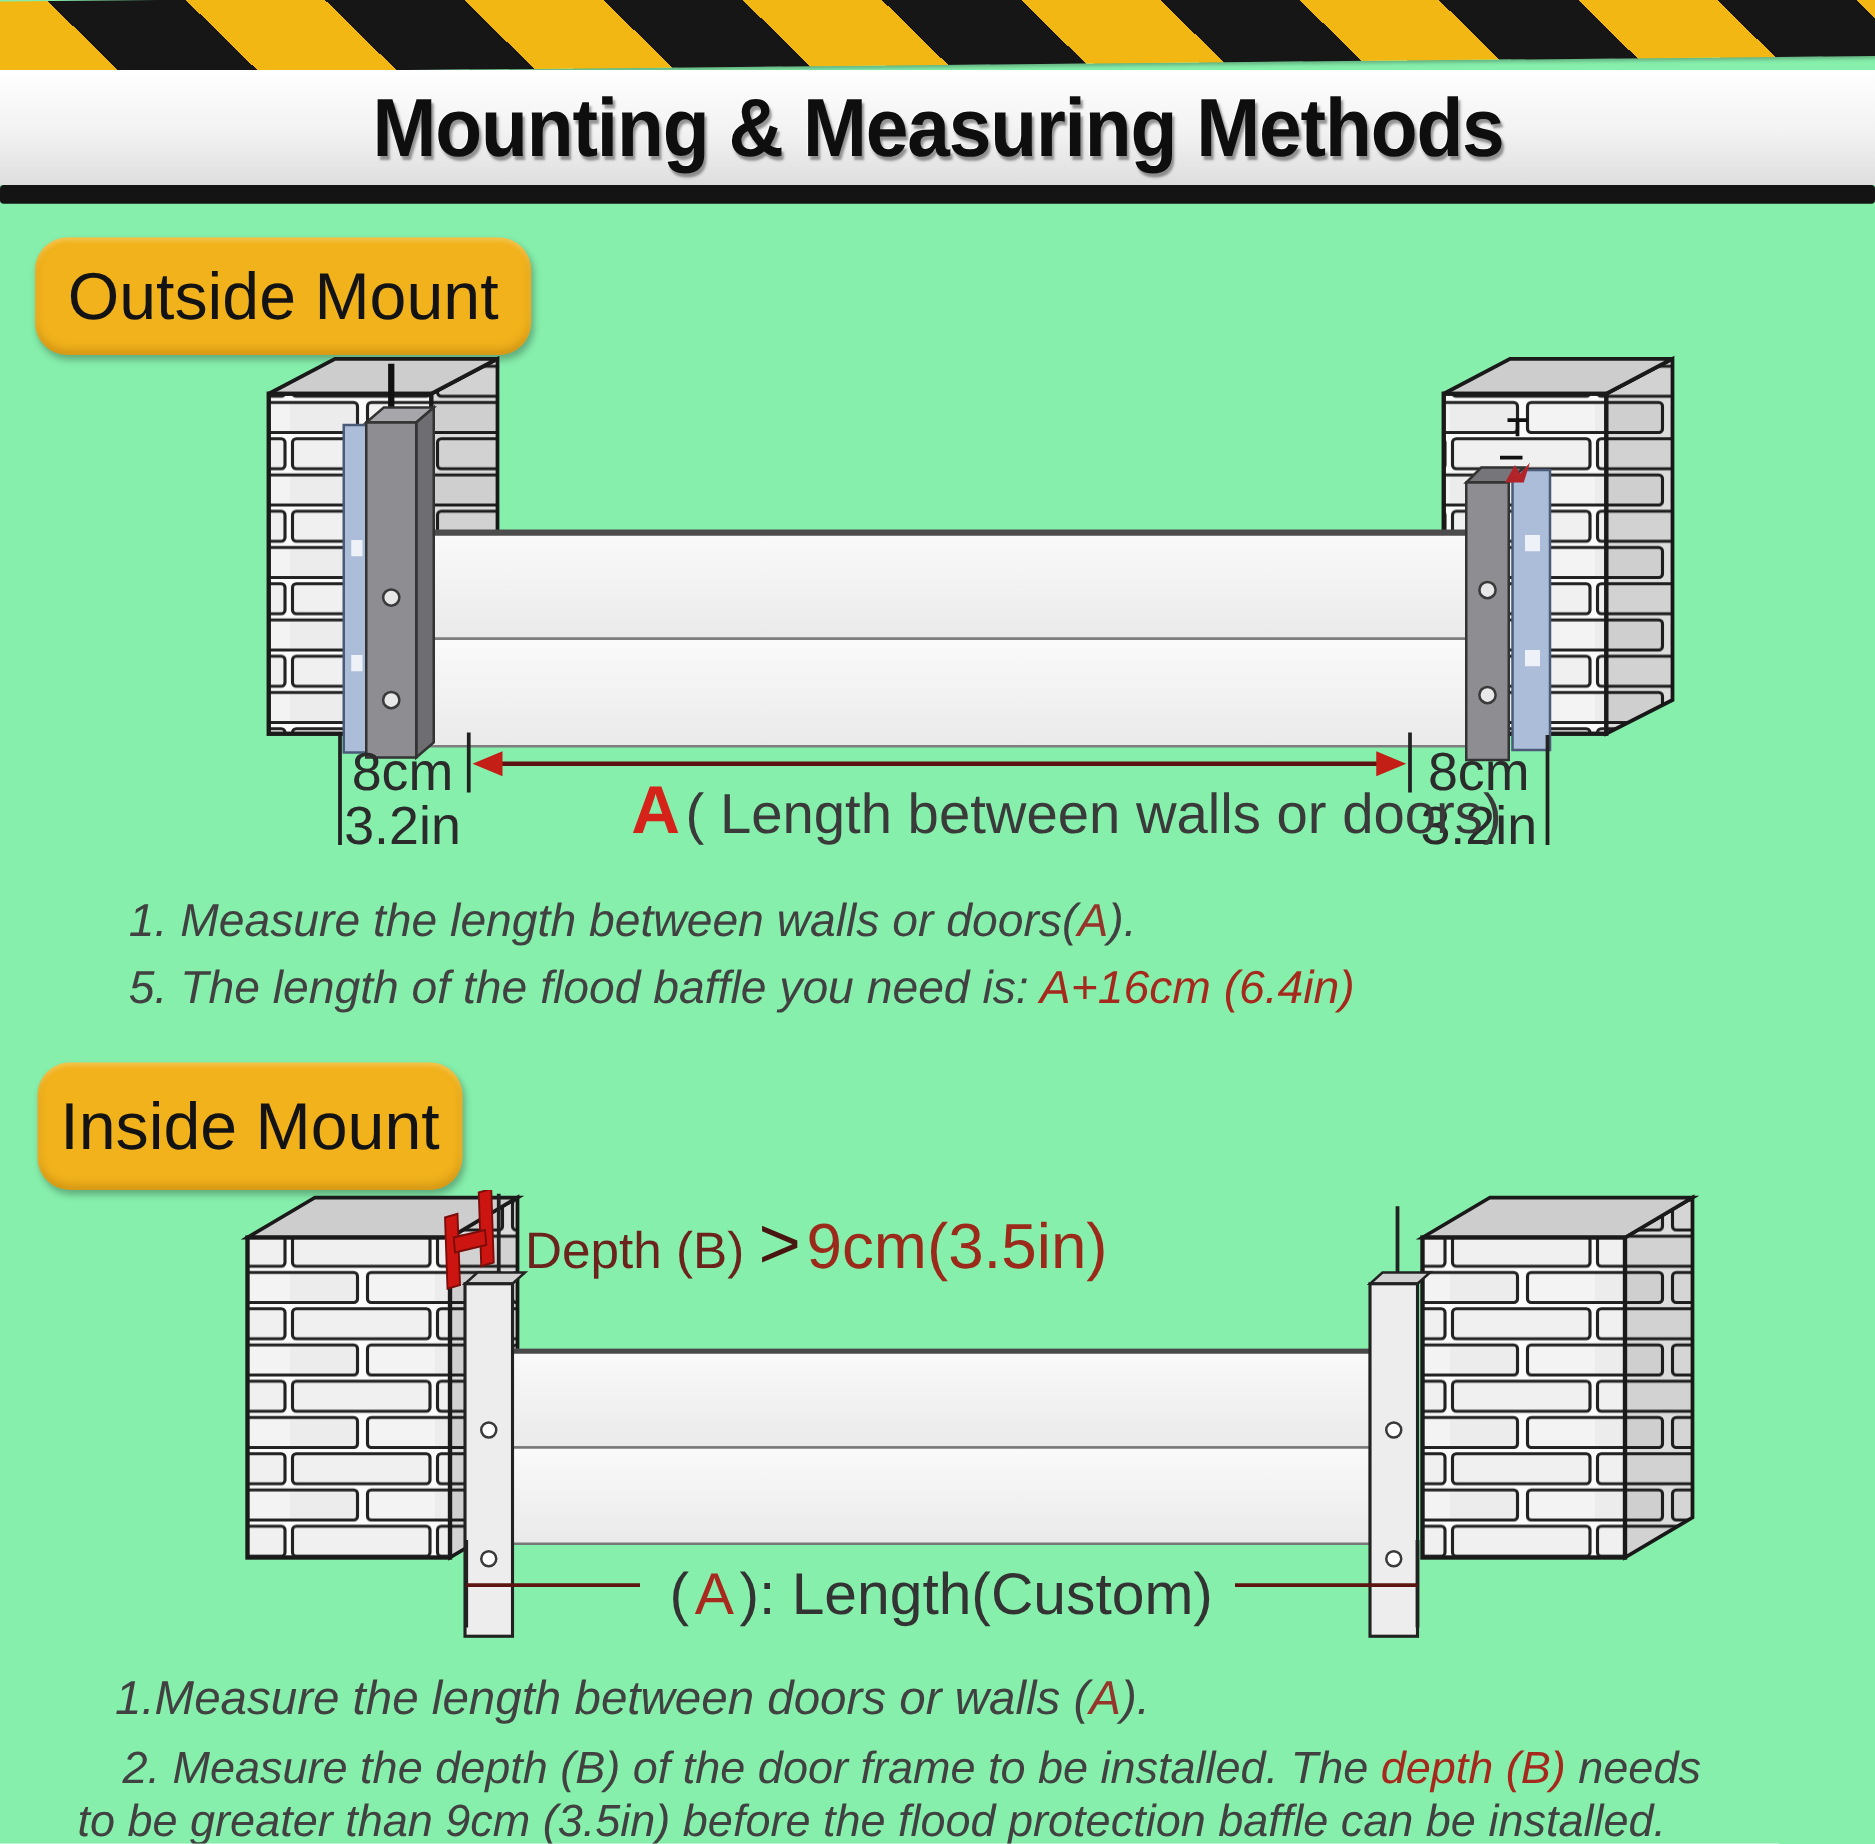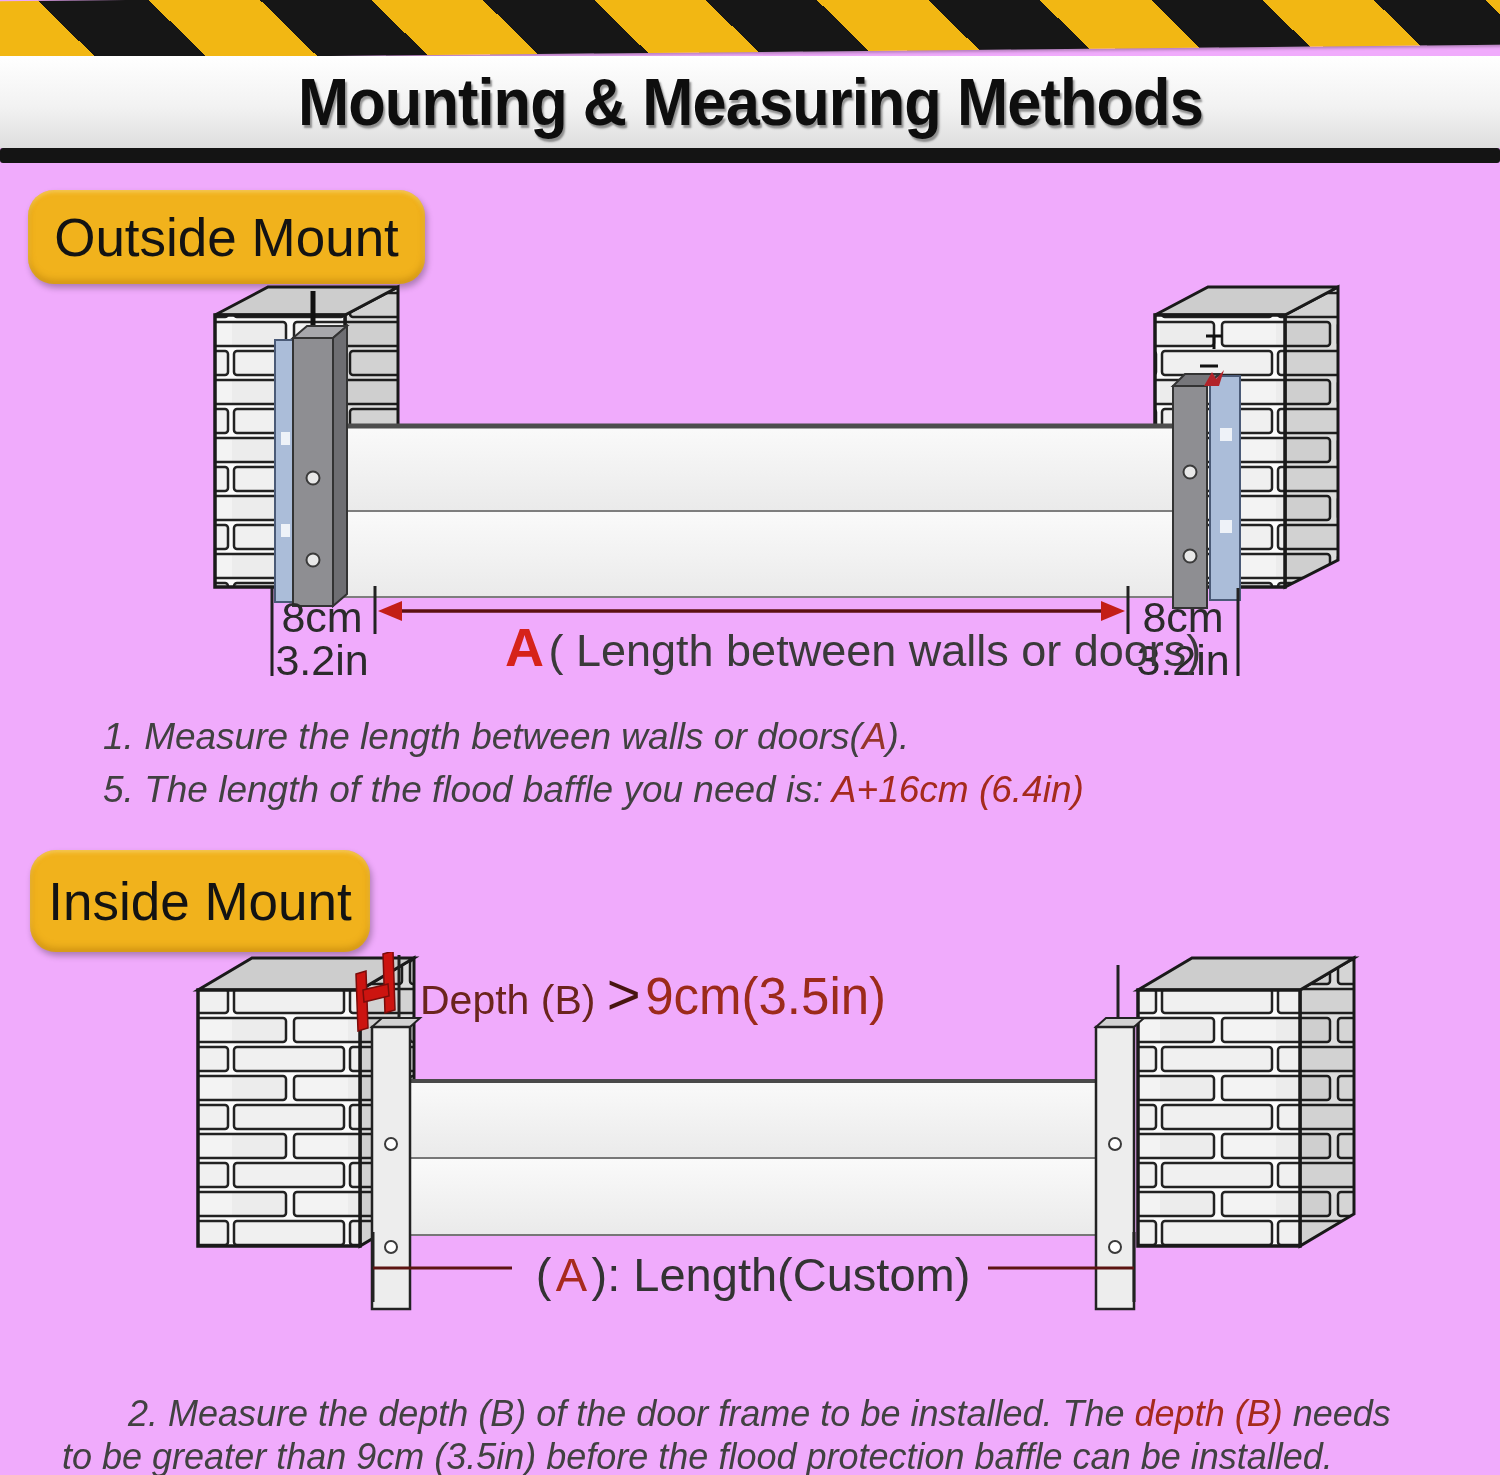--- a/index.html
+++ b/index.html
@@ -1,16 +1,16 @@
 <!DOCTYPE html>
 <html><head>
 <meta charset="utf-8">
 <style>
   html,body{margin:0;padding:0;background:#ffffff;}
-  .page{position:relative;width:1500px;height:1475px;background:#f0abfc;overflow:hidden;
+  .page{position:relative;width:1500px;height:1475px;background:#86efac;overflow:hidden;
         font-family:"Liberation Sans",sans-serif;}
 
   
   .hazard{position:absolute;top:-6px;left:-14px;width:1530px;height:58px;
           transform:rotate(-0.55deg);
           background:repeating-linear-gradient(45deg,#f2b713 0 78px,#161616 78px 156px);
           box-shadow:0 2px 3px rgba(0,0,0,.25);}
 
   
   .titlebar{position:absolute;top:56px;left:0;width:1500px;height:92px;
@@ -32,21 +32,21 @@
   svg.diag{position:absolute;left:0;width:1500px;display:block;}
   #diag1{top:283px;height:427px;}
   #diag2{top:952px;height:383px;}
   svg text{font-family:"Liberation Sans",sans-serif;}
 
   
   .instr{position:absolute;margin:0;white-space:nowrap;color:#414141;font-style:italic;}
   .o1{left:103px;top:716px;font-size:37px;}
   .o2{left:103px;top:769px;font-size:37px;}
   .i1{left:92px;top:1338px;font-size:38px;}
-  .i2{left:98px;top:1393px;font-size:36px;margin-left:30px;}
+  .i2{left:98px;top:1393px;font-size:36px;}
   .i3{left:62px;top:1436px;font-size:36px;}
 </style>
 </head>
 <body>
 
 <div class="page">
 
   <div class="hazard"></div>
 
   <div class="titlebar">
@@ -209,16 +209,17 @@
       <line x1="373" y1="1268" x2="512" y2="1268" stroke="#5d1512" stroke-width="3"></line>
       <line x1="988" y1="1268" x2="1134" y2="1268" stroke="#5d1512" stroke-width="3"></line>
       <text x="753" y="1291" text-anchor="middle">
         <tspan font-size="47" fill="#333333">(</tspan>
         <tspan font-size="47" fill="#a82a1e">A</tspan>
         <tspan font-size="47" fill="#333333">): Length(Custom)</tspan>
       </text>
     </g>
   </svg>
 
+  <p class="instr i1"><span>1.Measure the length between doors or walls (</span><span style="color: rgb(150, 53, 42);">A</span><span>).</span></p>
   <p class="instr i2"><span>2. Measure the depth (B) of the door frame to be installed. The </span><span style="color: rgb(165, 42, 29);">depth (B)</span><span> needs</span></p>
   <p class="instr i3"><span>to be greater than 9cm (3.5in) before the flood protection baffle can be installed.</span></p>
 
 </div>
 
 </body></html>

